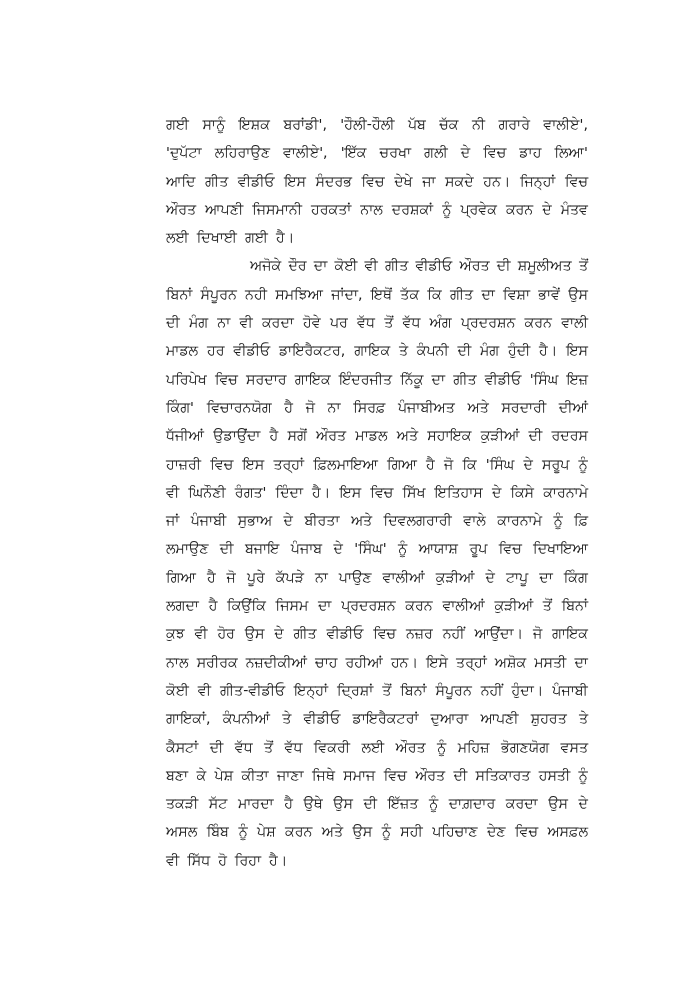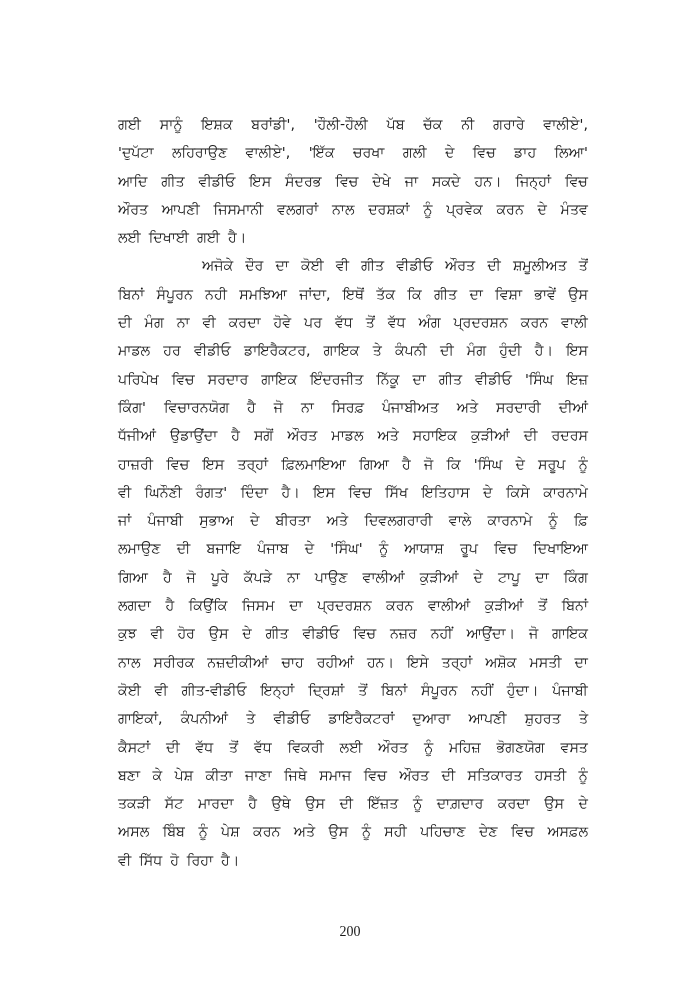--- a/index.html
+++ b/index.html
@@ -9,24 +9,24 @@
   }
   .text-block {
     position: absolute; left: 118px; top: 110px; width: 470px;
     font-family: "DejaVu Sans", sans-serif;
     color: #1a1a1a;
     font-size: 14.2px;
   }
   .line {
     height: 28.3px; line-height: 28.3px;
     white-space: nowrap;
-    display: flex; justify-content: space-between;
+    display: flex; justify-content: space-between; margin-left: 48px;
   }
   .line.last { justify-content: flex-start; gap: 8px; }
-  .line.indent { padding-left: 84px; gap: 8px; }
+  .line.indent { padding-left: 84px; }
   .line .w { display: inline-block; }
   .page-number {
     position: absolute; left: 0; width: 700px; top: 924px;
     text-align: center;
     font-family: "Liberation Serif", serif;
     font-size: 14px; color: #1a1a1a;
   }
 </style>
 </head>
 <body>
@@ -69,21 +69,21 @@
           <span class="w">ਜਾ</span>
           <span class="w">ਸਕਦੇ</span>
           <span class="w">ਹਨ।</span>
           <span class="w">ਜਿਨ੍ਹਾਂ</span>
           <span class="w">ਵਿਚ</span>
         </div>
         <div class="line">
           <span class="w">ਔਰਤ</span>
           <span class="w">ਆਪਣੀ</span>
           <span class="w">ਜਿਸਮਾਨੀ</span>
-          <span class="w">ਵਲਗਰਾਂ</span>
+          <span class="w">ਹਰਕਤਾਂ</span>
           <span class="w">ਨਾਲ</span>
           <span class="w">ਦਰਸ਼ਕਾਂ</span>
           <span class="w">ਨੂੰ</span>
           <span class="w">ਪ੍ਰਵੇਕ</span>
           <span class="w">ਕਰਨ</span>
           <span class="w">ਦੇ</span>
           <span class="w">ਮੰਤਵ</span>
         </div>
         <div class="line last">
           <span class="w">ਲਈ</span>
@@ -385,14 +385,13 @@
         </div>
         <div class="line last">
           <span class="w">ਵੀ</span>
           <span class="w">ਸਿੱਧ</span>
           <span class="w">ਹੋ</span>
           <span class="w">ਰਿਹਾ</span>
           <span class="w">ਹੈ।</span>
         </div>
       </div>
     </div>
-  <div class="page-number">200</div>
 </div>
 
 </body></html>

